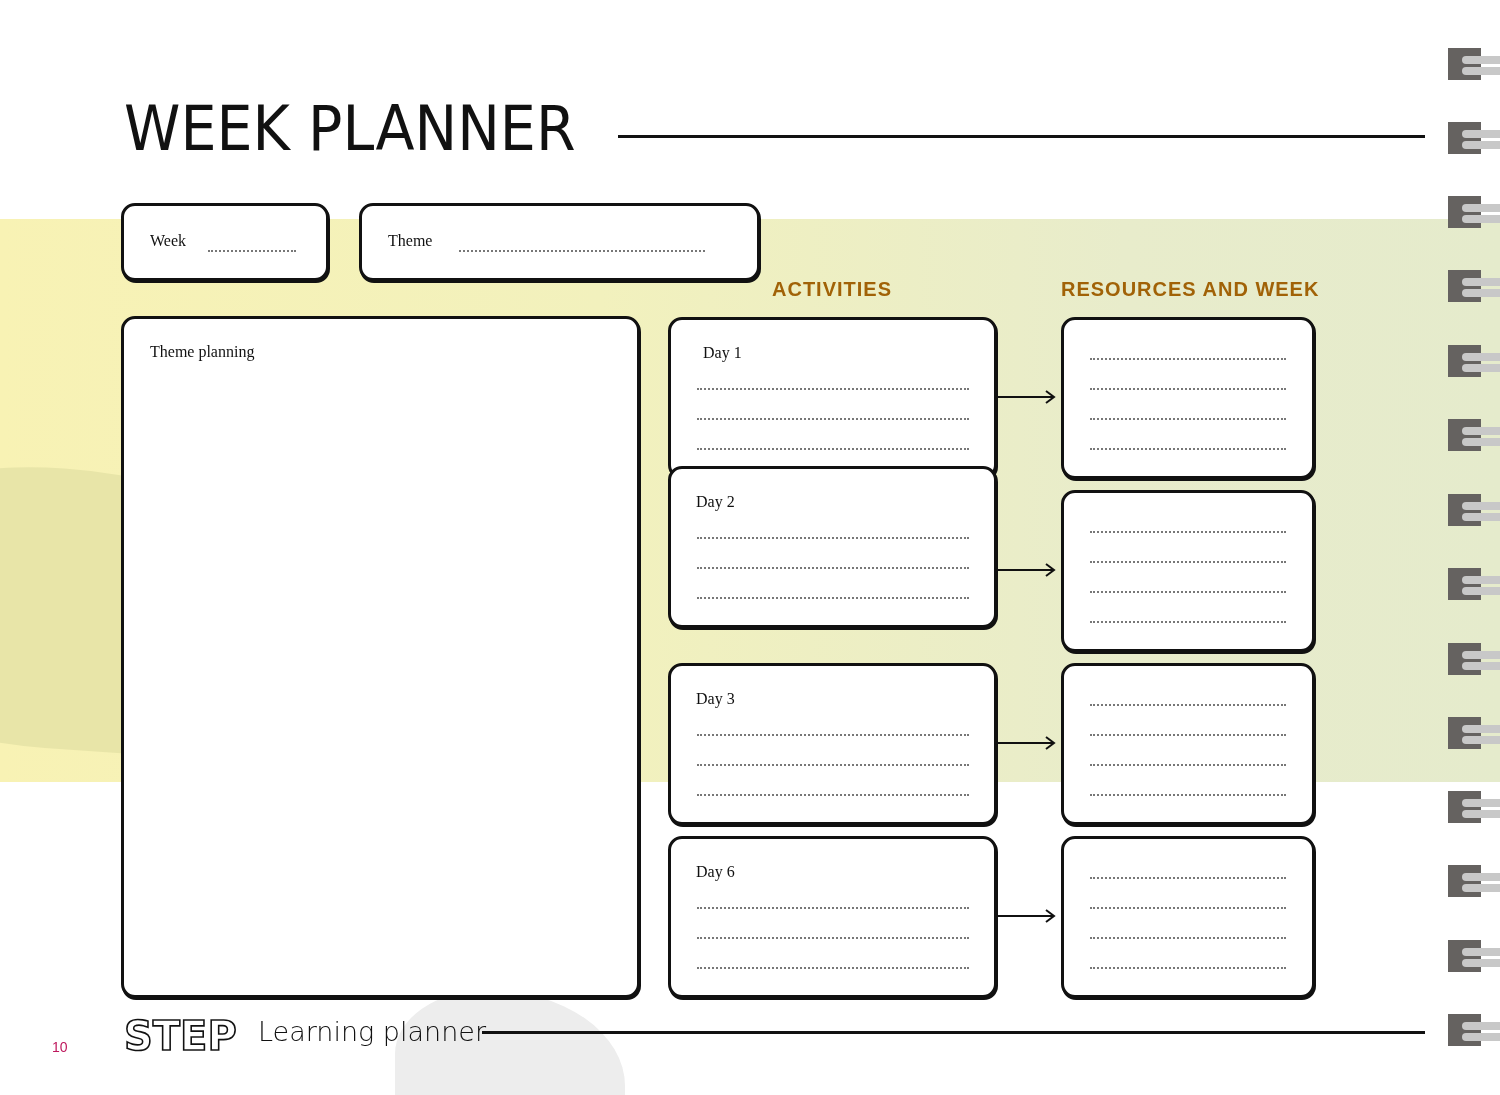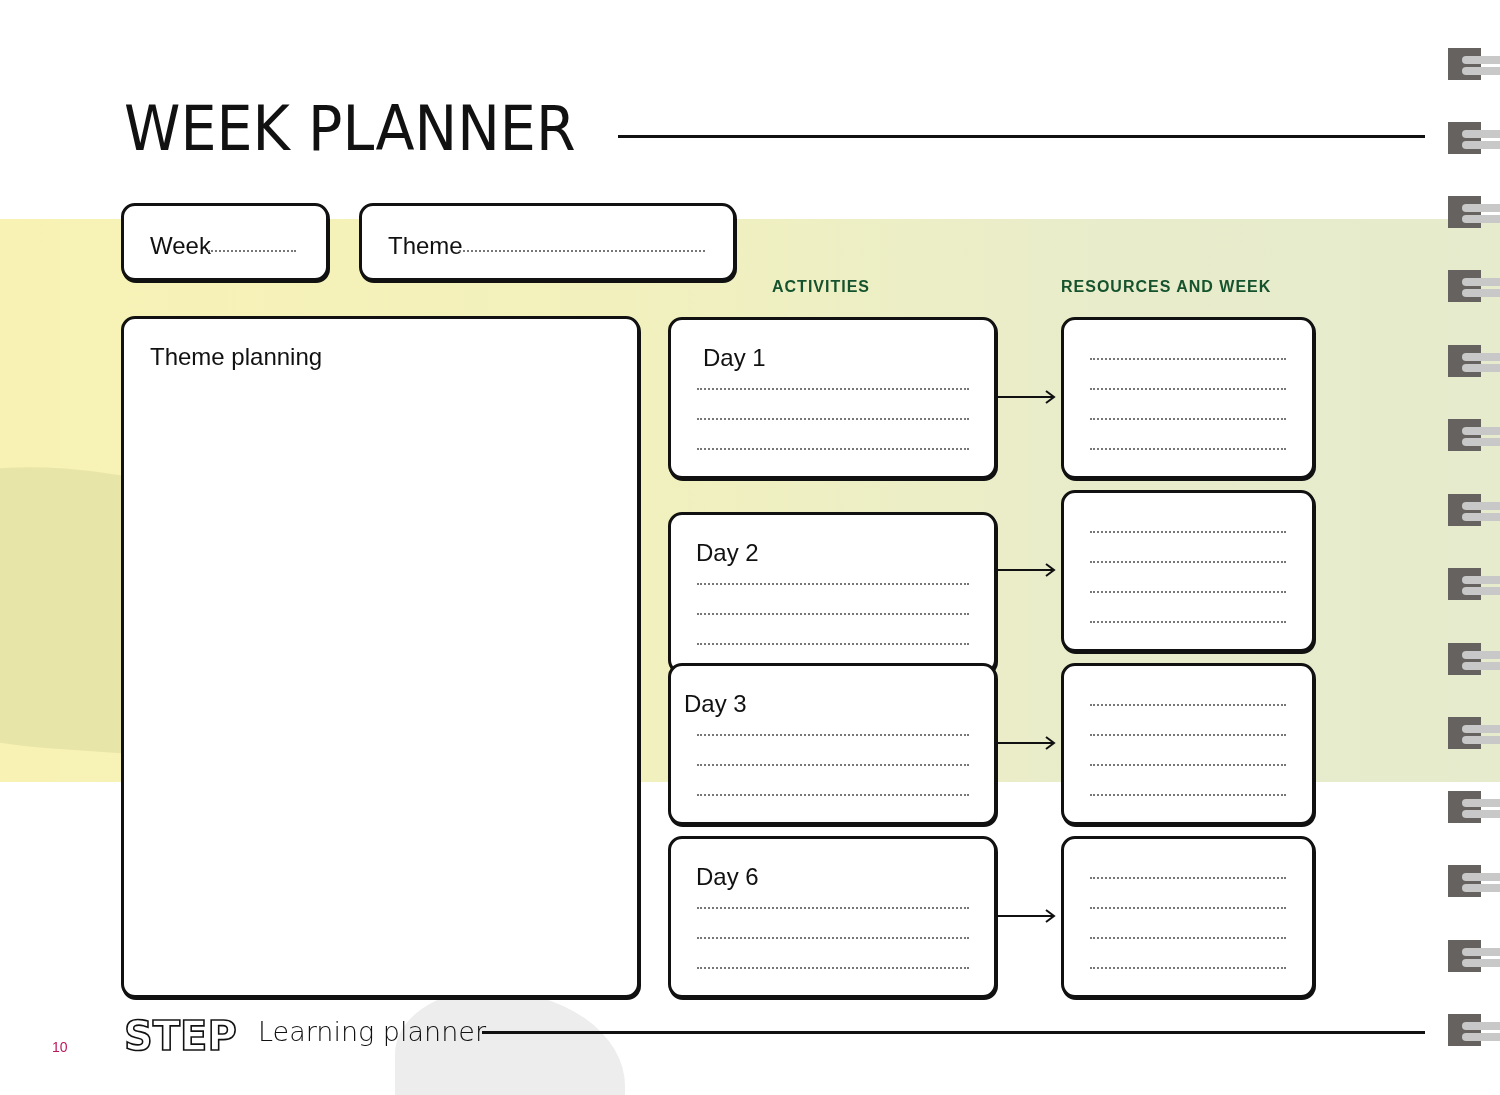--- a/index.html
+++ b/index.html
@@ -31,27 +31,27 @@
     }
     .title-rule {
       position: absolute; left: 618px; top: 135px; width: 807px; height: 3px; background: #111;
     }
     .box {
       position: absolute; background: #fff;
       border: 3px solid #111; border-radius: 14px;
       box-shadow: 1px 2px 0 #111;
     }
     .box .label {
-      position: absolute; font-size: 24px; color: #111;
+      position: absolute; font-size: 16px; color: #111; font-family: Liberation Serif, serif;
     }
     .dots {
       position: absolute; height: 0; border-bottom: 2px dotted #777;
     }
     .col-head {
-      position: absolute; font-size: 16px; font-weight: 700; letter-spacing: 1px; color: #14532d;
+      position: absolute; font-size: 20px; font-weight: 700; letter-spacing: 1px; color: #a16207;
     }
     .arrow {
       position: absolute; width: 58px; height: 14px;
     }
     .ring {
       position: absolute; left: 1448px; width: 52px; height: 34px;
     }
     .ring .sq {
       position: absolute; left: 0; top: 0; width: 33px; height: 32px; background: #656260;
     }
@@ -79,21 +79,21 @@
 <div class="wave"></div>
 <div class="gray-swoosh"></div>
 
 <div class="title">WEEK PLANNER</div>
 <div class="title-rule"></div>
 
 <div class="box" style="left:121px; top:203px; width:202px; height:72px;">
   <span class="label" style="left:26px; top:26px;">Week</span>
   <span class="dots" style="left:84px; top:44px; width:88px;"></span>
 </div>
-<div class="box" style="left:359px; top:203px; width:371px; height:72px;">
+<div class="box" style="left:359px; top:203px; width:371px; height:72px;padding-left:24px;">
   <span class="label" style="left:26px; top:26px;">Theme</span>
   <span class="dots" style="left:97px; top:44px; width:246px;"></span>
 </div>
 
 <div class="col-head" style="left:772px; top:278px;">ACTIVITIES</div>
 <div class="col-head" style="left:1061px; top:278px;">RESOURCES AND WEEK</div>
 
 <div class="box" style="left:121px; top:316px; width:513px; height:676px;">
   <span class="label" style="left:26px; top:24px;">Theme planning</span>
 </div>
@@ -108,39 +108,39 @@
     <line x1="0" y1="7" x2="56" y2="7" stroke="#111" stroke-width="2"></line>
     <polyline points="48,1 56,7 48,13" fill="none" stroke="#111" stroke-width="2"></polyline>
   </svg>
 <div class="box" style="left:1061px; top:317px; width:248px; height:156px;">
   <span class="dots" style="left:26px; top:38px; width:196px;"></span>
   <span class="dots" style="left:26px; top:68px; width:196px;"></span>
   <span class="dots" style="left:26px; top:98px; width:196px;"></span>
   <span class="dots" style="left:26px; top:128px; width:196px;"></span>
 </div>
 
-<div class="box" style="left:668px; top:512px; width:323px; height:156px;">
+<div class="box" style="left:668px; top:466px; width:323px; height:156px;">
   <span class="label" style="left:25px; top:24px;">Day 2</span>
   <span class="dots" style="left:26px; top:68px; width:272px;"></span>
   <span class="dots" style="left:26px; top:98px; width:272px;"></span>
   <span class="dots" style="left:26px; top:128px; width:272px;"></span>
 </div>
 <svg class="arrow" style="left:998px; top:563px;" viewBox="0 0 58 14">
     <line x1="0" y1="7" x2="56" y2="7" stroke="#111" stroke-width="2"></line>
     <polyline points="48,1 56,7 48,13" fill="none" stroke="#111" stroke-width="2"></polyline>
   </svg>
 <div class="box" style="left:1061px; top:490px; width:248px; height:156px;">
   <span class="dots" style="left:26px; top:38px; width:196px;"></span>
   <span class="dots" style="left:26px; top:68px; width:196px;"></span>
   <span class="dots" style="left:26px; top:98px; width:196px;"></span>
   <span class="dots" style="left:26px; top:128px; width:196px;"></span>
 </div>
 
 <div class="box" style="left:668px; top:663px; width:323px; height:156px;">
-  <span class="label" style="left:13px; top:24px;">Day 3</span>
+  <span class="label" style="left:25px; top:24px;">Day 3</span>
   <span class="dots" style="left:26px; top:68px; width:272px;"></span>
   <span class="dots" style="left:26px; top:98px; width:272px;"></span>
   <span class="dots" style="left:26px; top:128px; width:272px;"></span>
 </div>
 <svg class="arrow" style="left:998px; top:736px;" viewBox="0 0 58 14">
     <line x1="0" y1="7" x2="56" y2="7" stroke="#111" stroke-width="2"></line>
     <polyline points="48,1 56,7 48,13" fill="none" stroke="#111" stroke-width="2"></polyline>
   </svg>
 <div class="box" style="left:1061px; top:663px; width:248px; height:156px;">
   <span class="dots" style="left:26px; top:38px; width:196px;"></span>

